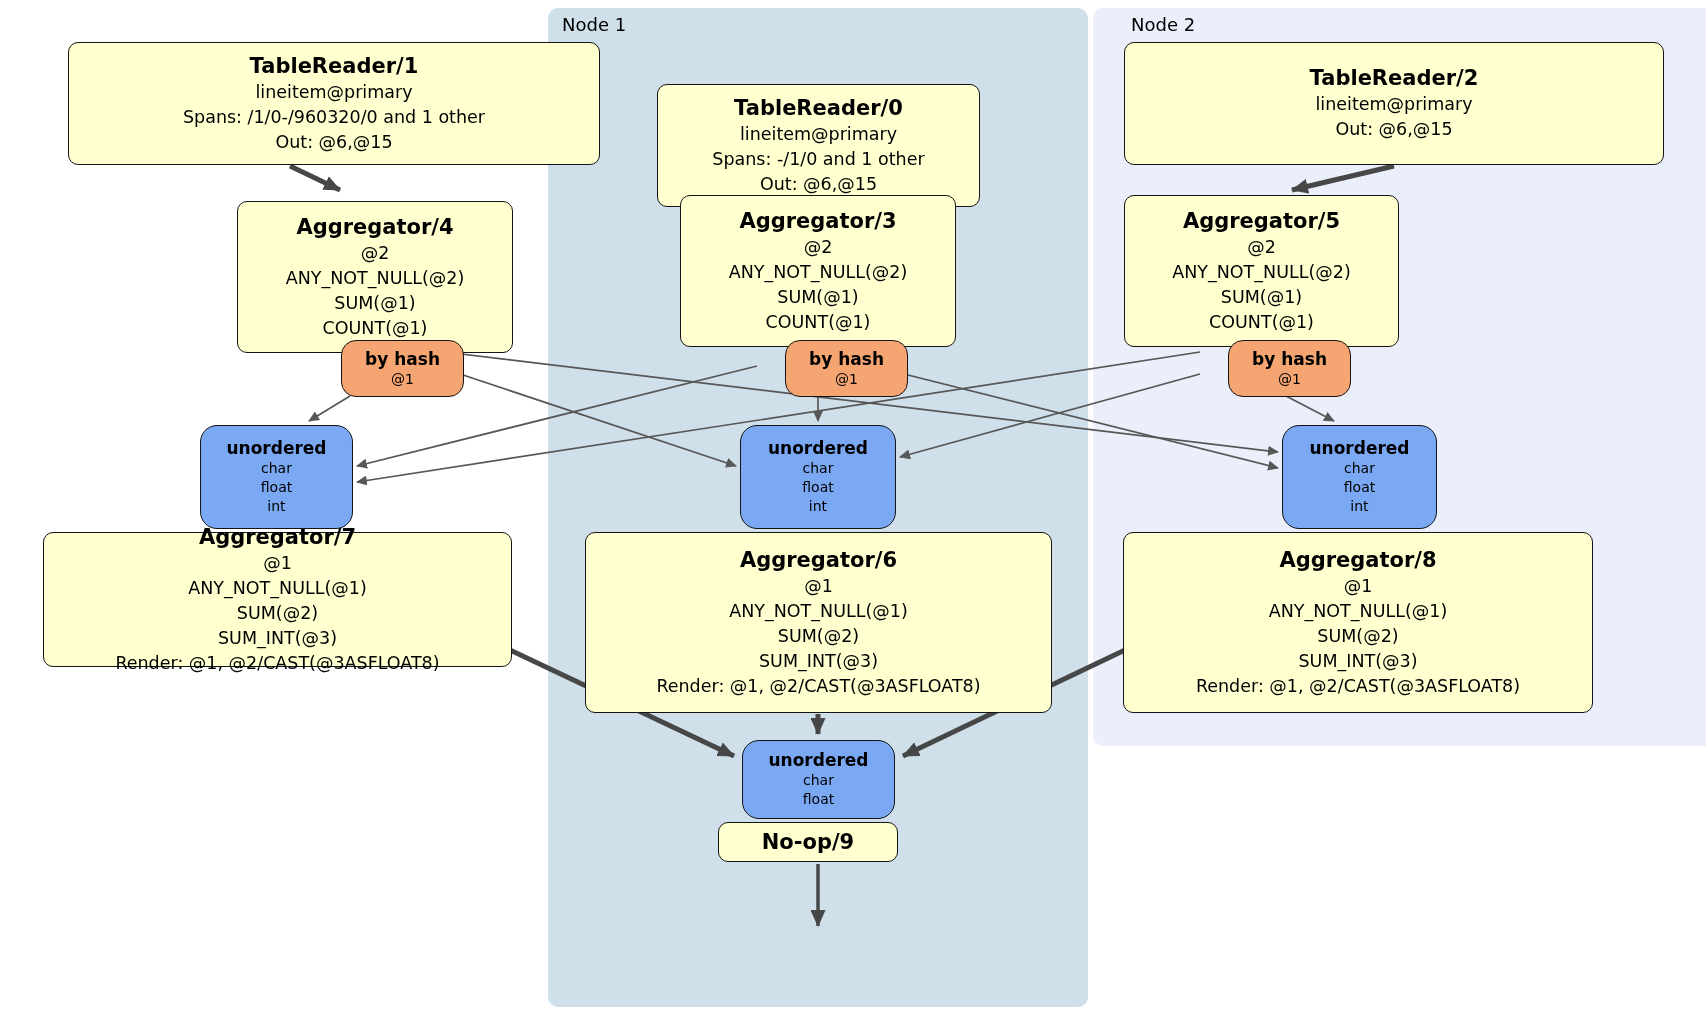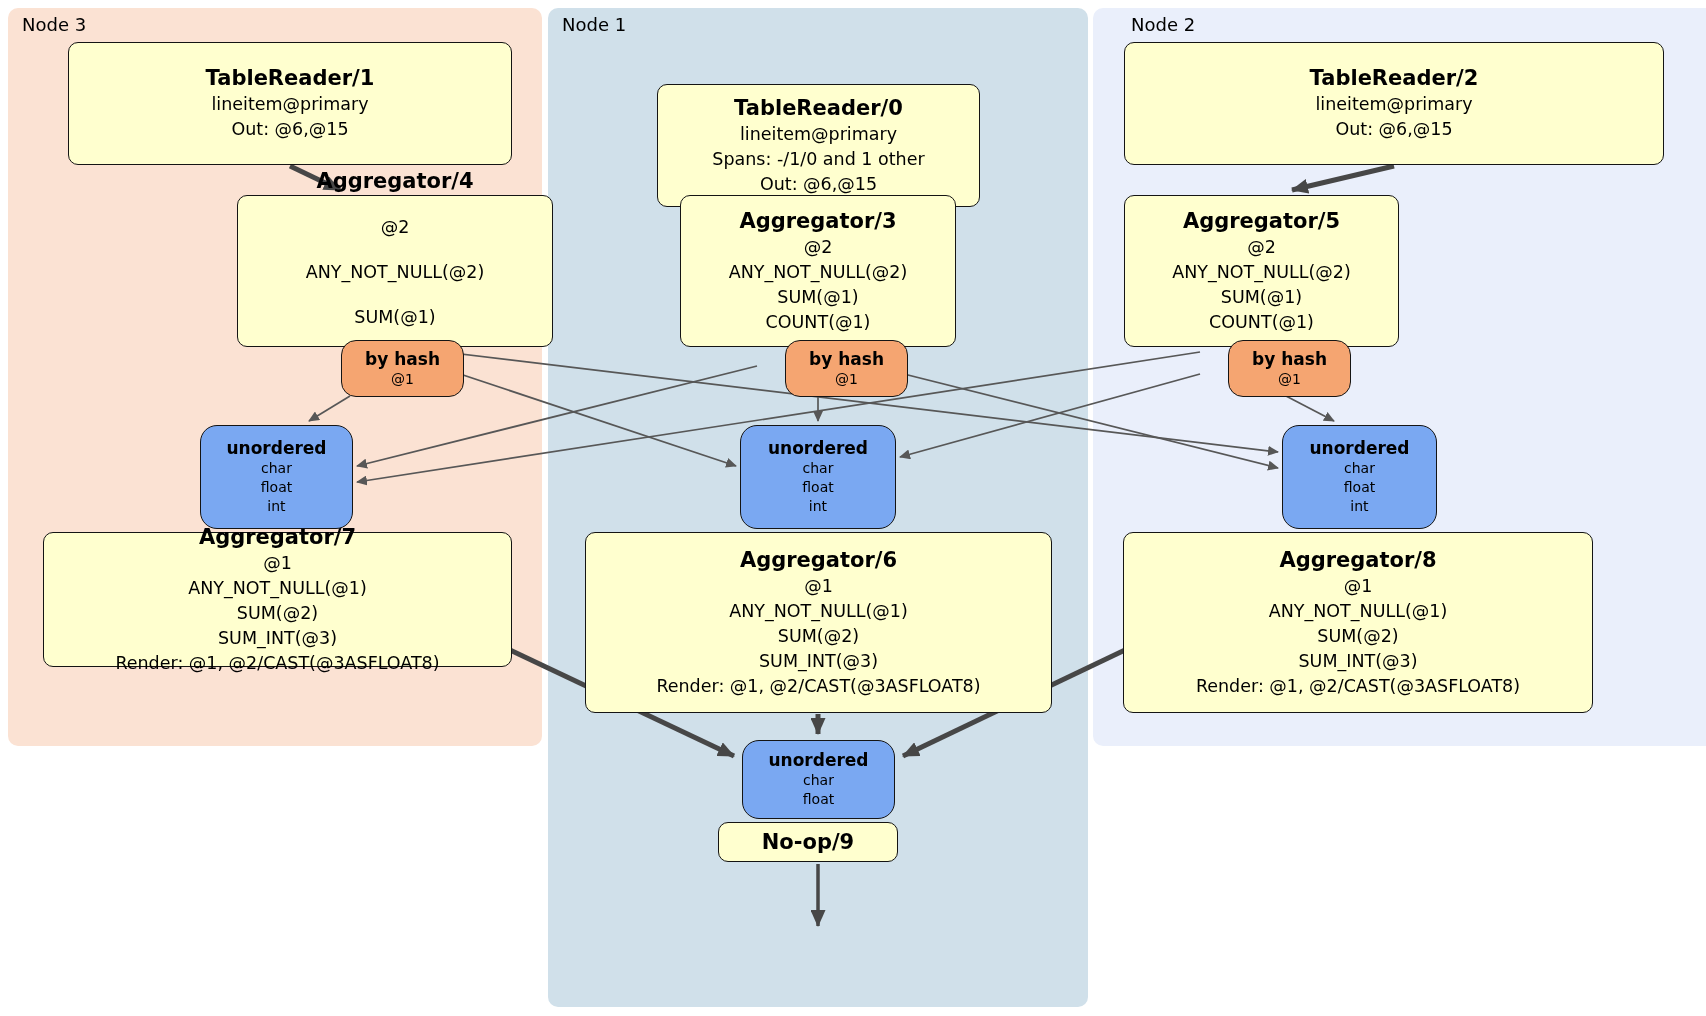--- a/index.html
+++ b/index.html
@@ -23,47 +23,44 @@
     display:flex;flex-direction:column;justify-content:center;align-items:center;text-align:center;}
   .pbox{background:var(--c-box);border-radius:10px;padding:4px 6px;}
   .router{background:var(--c-router);border-radius:15px;margin-left:28px;}
   .sync{background:var(--c-sync);border-radius:17px;}
 
   .ptitle{font-weight:bold;font-size:21px;line-height:27px;}
   .pline{font-size:17.5px;line-height:25px;white-space:nowrap;}
   .rtitle,.stitle{font-weight:bold;font-size:17px;line-height:21px;}
   .rline,.sline{font-size:14px;line-height:19px;}
 
-  .tr1{left:68px;top:42px;width:444px;height:123px;justify-content:center;}
+  .tr1{left:68px;top:42px;width:532px;height:123px;justify-content:center;}
   .tr0{left:657px;top:42px;width:323px;height:123px;margin-top:42px;}
   .tr2{left:1124px;top:42px;width:540px;height:123px;}
-  .agg4{left:237px;top:195px;width:316px;height:152px;gap:20px;}
+  .agg4{left:237px;top:201px;width:276px;height:152px;}
   .agg3{left:680px;top:195px;width:276px;height:152px;}
   .agg5{left:1124px;top:195px;width:275px;height:152px;}
   .agg7{left:43px;top:532px;width:469px;height:135px;}
   .agg6{left:585px;top:532px;width:467px;height:181px;}
   .agg8{left:1123px;top:532px;width:470px;height:181px;align-items:center;}
   .r4{left:313px;top:340px;width:123px;height:57px;}
   .r3{left:757px;top:340px;width:123px;height:57px;}
   .r5{left:1200px;top:340px;width:123px;height:57px;}
   .s7{left:200px;top:425px;width:153px;height:104px;}
   .s6{left:740px;top:425px;width:156px;height:104px;}
   .s8{left:1282px;top:425px;width:155px;height:104px;}
   .sfinal{left:742px;top:740px;width:153px;height:79px;}
   .noop{left:718px;top:822px;width:180px;height:40px;}
   .response{left:731px;top:932px;width:177px;height:43px;}
 </style>
 </head>
 <body>
 
 <div class="stage">
 
-  <div class="panel panel-node3">
-    <div class="panel-label">Node 3</div>
-  </div>
   <div class="panel panel-node1">
     <div class="panel-label">Node 1</div>
   </div>
   <div class="panel panel-node2">
     <div class="panel-label">Node 2</div>
   </div>
 
   <svg class="edges" width="1706" height="1016" viewBox="0 0 1706 1016">
     <defs>
       <marker id="mthin" markerUnits="userSpaceOnUse" markerWidth="11" markerHeight="10" refX="10" refY="5" orient="auto">
@@ -93,20 +90,21 @@
       <line x1="510" y1="650" x2="734" y2="756" marker-end="url(#mthick)"></line>
       <line x1="818" y1="714" x2="818" y2="734" marker-end="url(#mthick)"></line>
       <line x1="1125" y1="650" x2="903" y2="756" marker-end="url(#mthick)"></line>
     </g>
     <line x1="818" y1="864" x2="818" y2="926" stroke="#474747" stroke-width="3.5" fill="none" marker-end="url(#mthick)"></line>
   </svg>
 
   <div class="pbox tr1">
     <div class="ptitle">TableReader/1</div>
     <div class="pline">lineitem@primary</div>
+    <div class="pline">Spans: /1/0-/960320/0 and 1 other</div>
     <div class="pline">Out: @6,@15</div>
   </div>
   <div class="pbox agg4">
     <div class="ptitle">Aggregator/4</div>
     <div class="pline">@2</div>
     <div class="pline">ANY_NOT_NULL(@2)</div>
     <div class="pline">SUM(@1)</div>
     <div class="pline">COUNT(@1)</div>
   </div>
   <div class="pbox agg7">

